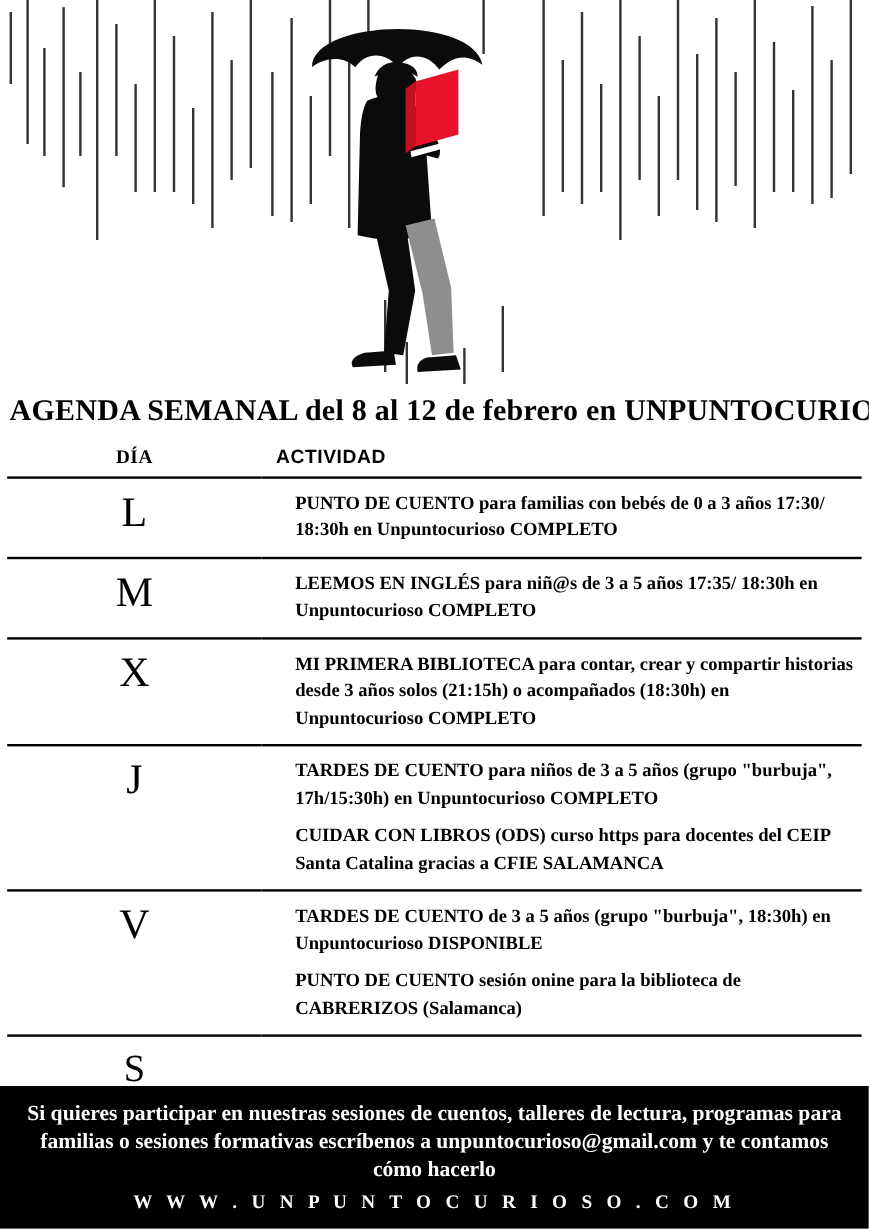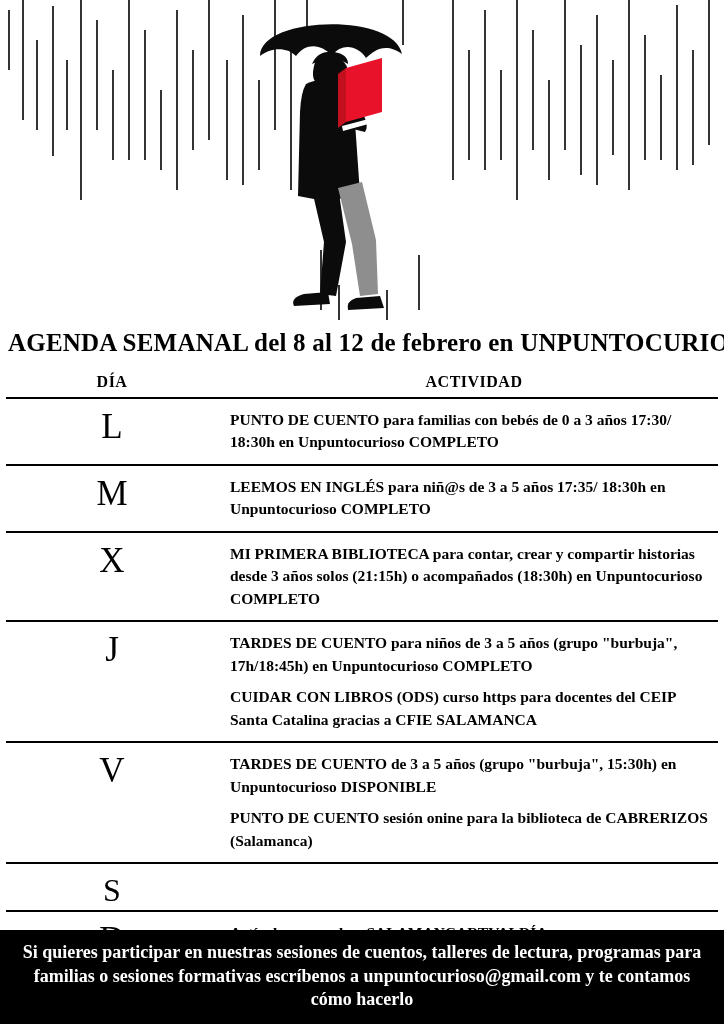--- a/index.html
+++ b/index.html
@@ -79,44 +79,44 @@
     padding: 0 0 6px 0;
   }
   .head-day {
     font-family: "Liberation Serif", serif;
     font-weight: bold;
     font-size: 16px;
     text-align: center;
     letter-spacing: .5px;
   }
   .head-act {
-    font-family: Liberation Serif, serif;
+    font-family: Liberation Sans, sans-serif;
     font-weight: bold;
     font-size: 16px;
-    text-align: center;
+    text-align: left;
     padding-left: 12px !important;
     letter-spacing: .5px;
   }
 
   .day-cell {
     font-family: "Liberation Serif", serif;
     font-weight: normal;
     font-size: 35px;
     text-align: center;
     line-height: 1.05;
     padding-top: 10px !important;
   }
   .act-cell {
     padding: 10px 6px 10px 12px !important;
     font-family: "Liberation Serif", serif;
     font-size: 15.5px;
     line-height: 1.45;
   }
   .act-cell p {
-    margin: 0 0 9px 0;
+    margin: 0 0 9px 16px;
     font-weight: bold;
   }
   .act-cell p:last-child { margin-bottom: 0; }
   .act-cell .url {
     font-weight: normal;
     font-size: 12px;
     letter-spacing: .1px;
     margin-top: 2px;
   }
   .empty-cell { height: 26px; }
@@ -258,40 +258,41 @@
       </tr>
       <tr>
         <td class="day-cell">X</td>
         <td class="act-cell">
           <p>MI PRIMERA BIBLIOTECA para contar, crear y compartir historias desde 3 años solos (21:15h) o acompañados (18:30h)  en Unpuntocurioso COMPLETO</p>
         </td>
       </tr>
       <tr>
         <td class="day-cell">J</td>
         <td class="act-cell">
-          <p>TARDES DE CUENTO para niños de 3 a 5 años  (grupo "burbuja", 17h/18:45h) en Unpuntocurioso COMPLETO</p>
+          <p>TARDES DE CUENTO para niños de 3 a 5 años  (grupo "burbuja", 17h/15:30h) en Unpuntocurioso COMPLETO</p>
           <p>CUIDAR CON LIBROS (ODS) curso https para docentes del CEIP Santa Catalina gracias a CFIE SALAMANCA</p>
         </td>
       </tr>
       <tr>
         <td class="day-cell">V</td>
         <td class="act-cell">
-          <p>TARDES DE CUENTO de 3 a 5 años  (grupo "burbuja", 15:30h) en Unpuntocurioso DISPONIBLE</p>
+          <p>TARDES DE CUENTO de 3 a 5 años  (grupo "burbuja", 18:30h) en Unpuntocurioso DISPONIBLE</p>
           <p>PUNTO DE CUENTO sesión onine para la biblioteca de CABRERIZOS (Salamanca)</p>
         </td>
       </tr>
       <tr>
         <td class="day-cell" style="padding-top: 2px; font-size: 32px;">S</td>
         <td class="act-cell empty-cell"></td>
       </tr>
       <tr>
         <td class="day-cell">D</td>
         <td class="act-cell">
           <p>Artículo semanal en SALAMANCARTVALDÍA</p>
           <p class="url">https://salamancartvaldia.es/col/312/soraya-herraez-y-rebeca-martin/</p>
         </td>
       </tr>
     </tbody>
 </table>
 
 <div class="footer">
   <div class="msg">Si quieres participar en nuestras sesiones de cuentos, talleres de lectura, programas para familias o sesiones formativas escríbenos a unpuntocurioso@gmail.com y te contamos cómo hacerlo</div>
+  <div class="site">W W W . U N P U N T O C U R I O S O . C O M</div>
 </div>
 
 </body></html>

